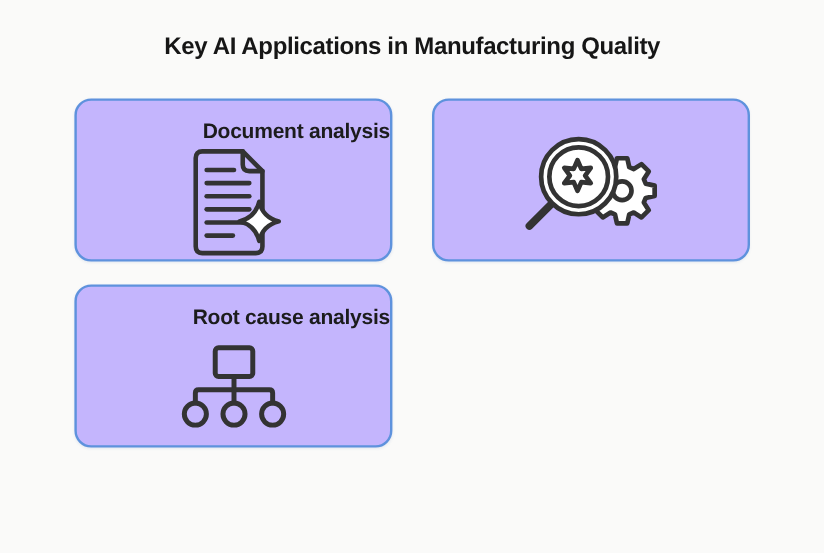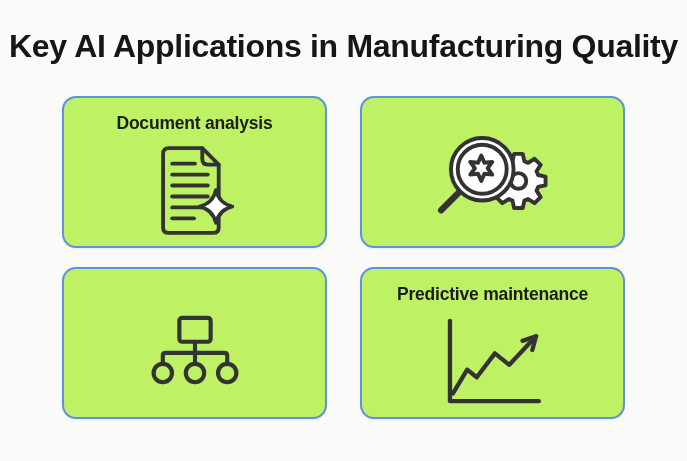--- a/index.html
+++ b/index.html
@@ -8,44 +8,44 @@
     width:687px;height:461px;
     background:#fafaf9;
     font-family:"Liberation Sans", sans-serif;
     overflow:hidden;
     box-sizing:border-box;
     padding-top:27px;
   }
   .page-title{
     margin:0;
     text-align:center;
-    font-size:32px;
+    font-size:20px;
     font-weight:700;
     letter-spacing:-0.3px;
     color:#161616;
     line-height:1.2;
   }
   .cards-grid{
     width:563px;
     margin:31px auto 0 auto;
     display:grid;
     grid-template-columns:265px 265px;
     column-gap:33px;
     row-gap:19px;
   }
   .card{
     box-sizing:border-box;
-    height:152px;
-    background:#bef264;
+    height:136px;
+    background:#c4b5fd;
     border:2px solid #5e92dd;
     border-radius:14px;
     box-shadow:0 1px 2px rgba(70,110,180,0.10);
     display:flex;
     flex-direction:column;
-    align-items:center;
+    align-items:flex-end;
     padding-top:15px;
   }
   .card-label{
     font-size:17.5px;
     font-weight:700;
     letter-spacing:-0.2px;
     color:#1c1c1c;
     line-height:1.25;
     text-align:center;
   }
@@ -105,41 +105,29 @@
 
           <circle class="stroke fill-white" stroke-width="4" cx="48" cy="35" r="32"></circle>
           <circle class="stroke" stroke-width="4" cx="48" cy="35" r="25"></circle>
 
           <path class="stroke" stroke-width="4" d="M 47,21 L 50.25,28.37 L 58.26,27.5 L 53.5,34 L 58.26,40.5 L 50.25,39.63 L 47,47 L 43.75,39.63 L 35.74,40.5 L 40.5,34 L 35.74,27.5 L 43.75,28.37 Z"></path>
         </svg>
       </div>
     </div>
 
     <div class="card">
+      <div class="card-label">Root cause analysis</div>
       <div class="icon-wrap">
         <svg width="92" height="72" viewBox="0 0 100 78">
           <rect class="stroke" stroke-width="4.5" x="33" y="3" width="34" height="26" rx="3"></rect>
           <path class="stroke" stroke-width="4.5" d="M 50,29 V 41"></path>
           <path class="stroke" stroke-width="4.5" d="M 15,53 V 44 Q 15,41 18,41 H 82 Q 85,41 85,44 V 53"></path>
           <path class="stroke" stroke-width="4.5" d="M 50,41 V 53"></path>
           <circle class="stroke" stroke-width="4.5" cx="15" cy="63" r="10"></circle>
           <circle class="stroke" stroke-width="4.5" cx="50" cy="63" r="10"></circle>
           <circle class="stroke" stroke-width="4.5" cx="85" cy="63" r="10"></circle>
         </svg>
       </div>
     </div>
 
-    <div class="card">
-      <div class="card-label">Predictive maintenance</div>
-      <div class="icon-wrap">
-        <svg width="100" height="88" viewBox="0 0 104 92">
-
-          <path class="stroke" stroke-width="4.5" stroke-linecap="butt" d="M 7,3 V 87 H 100"></path>
-
-          <path class="stroke" stroke-width="4.5" d="M 10,79 L 25,54 L 35,62 L 54,37 L 69,49 L 97,19"></path>
-
-          <path class="stroke" stroke-width="4.5" d="M 82.8,23.9 L 97,19 L 93.1,33.5"></path>
-        </svg>
-      </div>
-    </div>
 
   </div>
 </div>
 
 </body></html>

